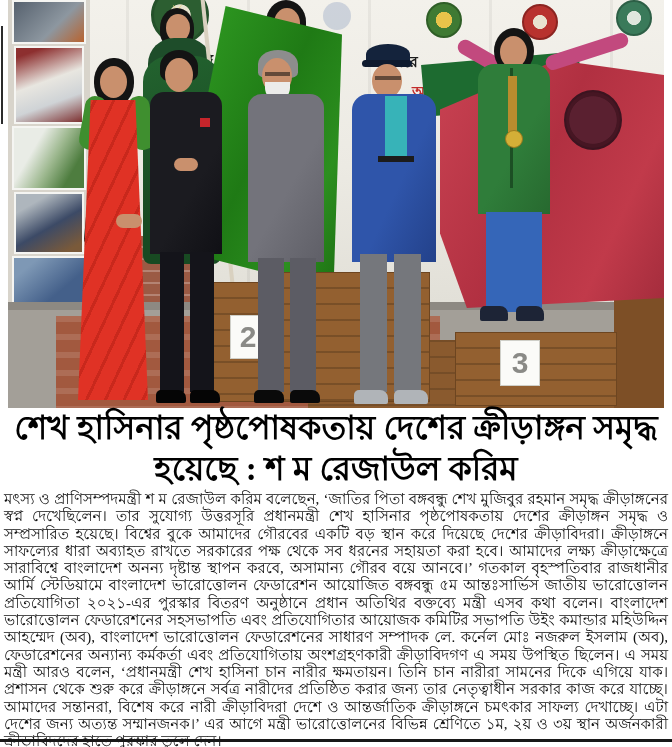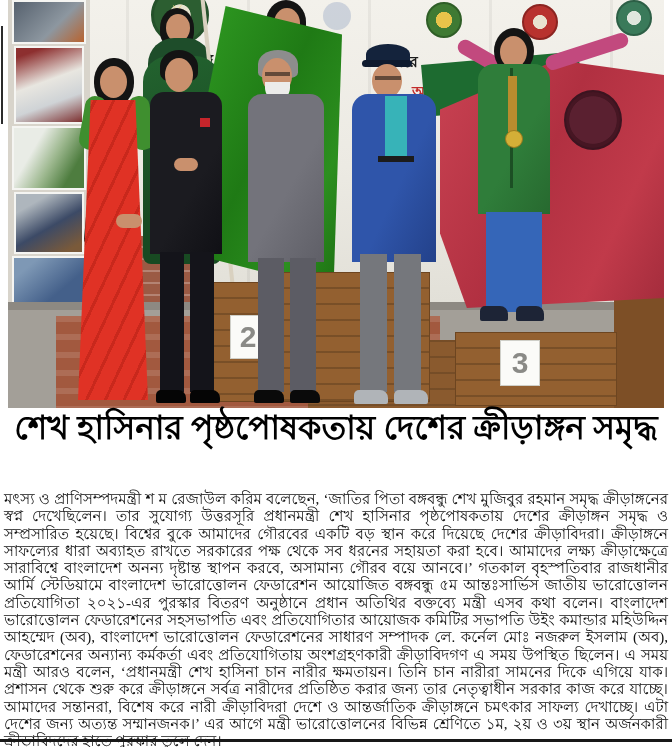--- a/index.html
+++ b/index.html
@@ -216,18 +216,19 @@
     <div class="abs" style="left:377px;top:96px;width:22px;height:60px;background:#37b3b8;"></div>
     <div class="abs" style="left:370px;top:156px;width:36px;height:6px;background:#1c1c1c;"></div>
     <div class="abs" style="left:352px;top:254px;width:27px;height:138px;background:#75777c;"></div>
     <div class="abs" style="left:386px;top:254px;width:27px;height:138px;background:#75777c;"></div>
     <div class="abs shoe" style="left:346px;top:390px;width:34px;height:14px;background:#b0b4b8;"></div>
     <div class="abs shoe" style="left:386px;top:390px;width:34px;height:14px;background:#b0b4b8;"></div>
   </figure>
 
   <h1 class="abs headline" style="margin:0;">
     <span>শেখ হাসিনার পৃষ্ঠপোষকতায় দেশের ক্রীড়াঙ্গন সমৃদ্ধ</span><br>
+    <span>হয়েছে : শ ম রেজাউল করিম</span>
   </h1>
 
   <p class="abs body-text" style="margin:0;">মৎস্য ও প্রাণিসম্পদমন্ত্রী শ ম রেজাউল করিম বলেছেন, ‘জাতির পিতা বঙ্গবন্ধু শেখ মুজিবুর রহমান সমৃদ্ধ ক্রীড়াঙ্গনের স্বপ্ন দেখেছিলেন। তার সুযোগ্য উত্তরসূরি প্রধানমন্ত্রী শেখ হাসিনার পৃষ্ঠপোষকতায় দেশের ক্রীড়াঙ্গন সমৃদ্ধ ও সম্প্রসারিত হয়েছে। বিশ্বের বুকে আমাদের গৌরবের একটি বড় স্থান করে দিয়েছে দেশের ক্রীড়াবিদরা। ক্রীড়াঙ্গনে সাফল্যের ধারা অব্যাহত রাখতে সরকারের পক্ষ থেকে সব ধরনের সহায়তা করা হবে। আমাদের লক্ষ্য ক্রীড়াক্ষেত্রে সারাবিশ্বে বাংলাদেশ অনন্য দৃষ্টান্ত স্থাপন করবে, অসামান্য গৌরব বয়ে আনবে।’ গতকাল বৃহস্পতিবার রাজধানীর আর্মি স্টেডিয়ামে বাংলাদেশ ভারোত্তোলন ফেডারেশন আয়োজিত বঙ্গবন্ধু ৫ম আন্তঃসার্ভিস জাতীয় ভারোত্তোলন প্রতিযোগিতা ২০২১-এর পুরস্কার বিতরণ অনুষ্ঠানে প্রধান অতিথির বক্তব্যে মন্ত্রী এসব কথা বলেন। বাংলাদেশ ভারোত্তোলন ফেডারেশনের সহসভাপতি এবং প্রতিযোগিতার আয়োজক কমিটির সভাপতি উইং কমান্ডার মহিউদ্দিন আহম্মেদ (অব), বাংলাদেশ ভারোত্তোলন ফেডারেশনের সাধারণ সম্পাদক লে. কর্নেল মোঃ নজরুল ইসলাম (অব), ফেডারেশনের অন্যান্য কর্মকর্তা এবং প্রতিযোগিতায় অংশগ্রহণকারী ক্রীড়াবিদগণ এ সময় উপস্থিত ছিলেন। এ সময় মন্ত্রী আরও বলেন, ‘প্রধানমন্ত্রী শেখ হাসিনা চান নারীর ক্ষমতায়ন। তিনি চান নারীরা সামনের দিকে এগিয়ে যাক। প্রশাসন থেকে শুরু করে ক্রীড়াঙ্গনে সর্বত্র নারীদের প্রতিষ্ঠিত করার জন্য তার নেতৃত্বাধীন সরকার কাজ করে যাচ্ছে। আমাদের সন্তানরা, বিশেষ করে নারী ক্রীড়াবিদরা দেশে ও আন্তর্জাতিক ক্রীড়াঙ্গনে চমৎকার সাফল্য দেখাচ্ছে। এটা দেশের জন্য অত্যন্ত সম্মানজনক।’ এর আগে মন্ত্রী ভারোত্তোলনের বিভিন্ন শ্রেণিতে ১ম, ২য় ও ৩য় স্থান অর্জনকারী ক্রীড়াবিদদের হাতে পুরস্কার তুলে দেন।</p>
 
   <div class="abs bottom-rule"></div>
 </div>
 
 </body></html>

